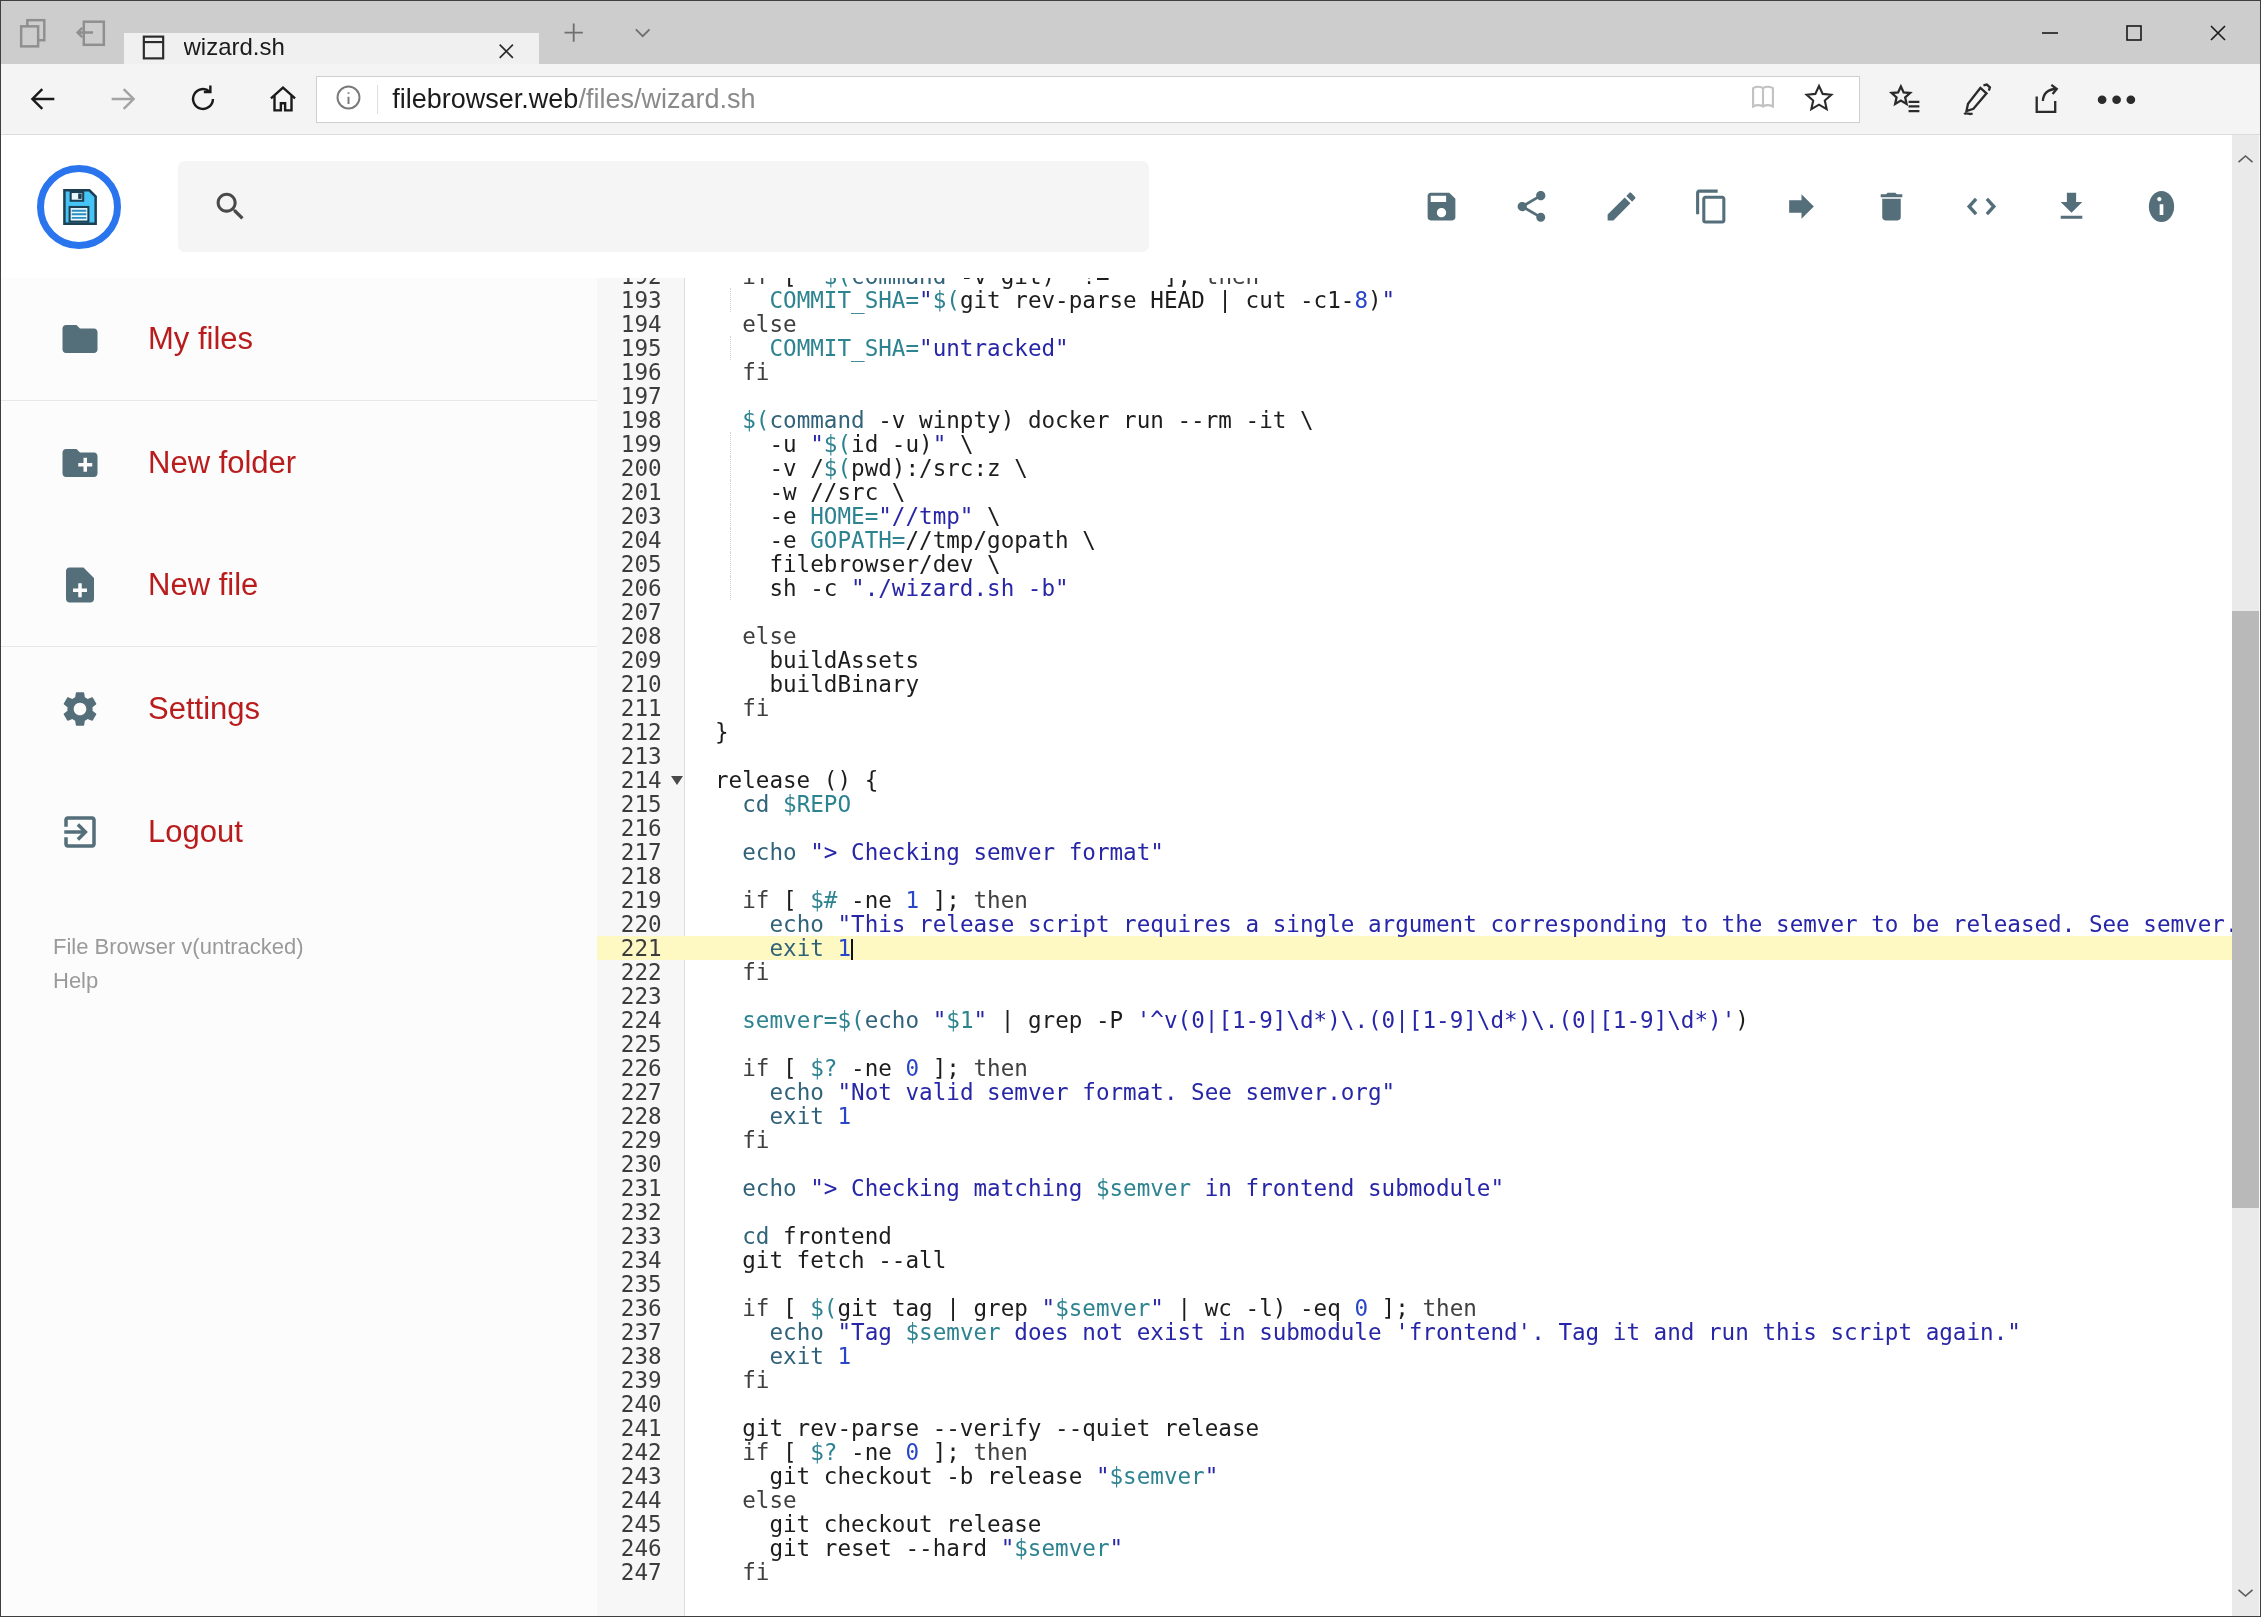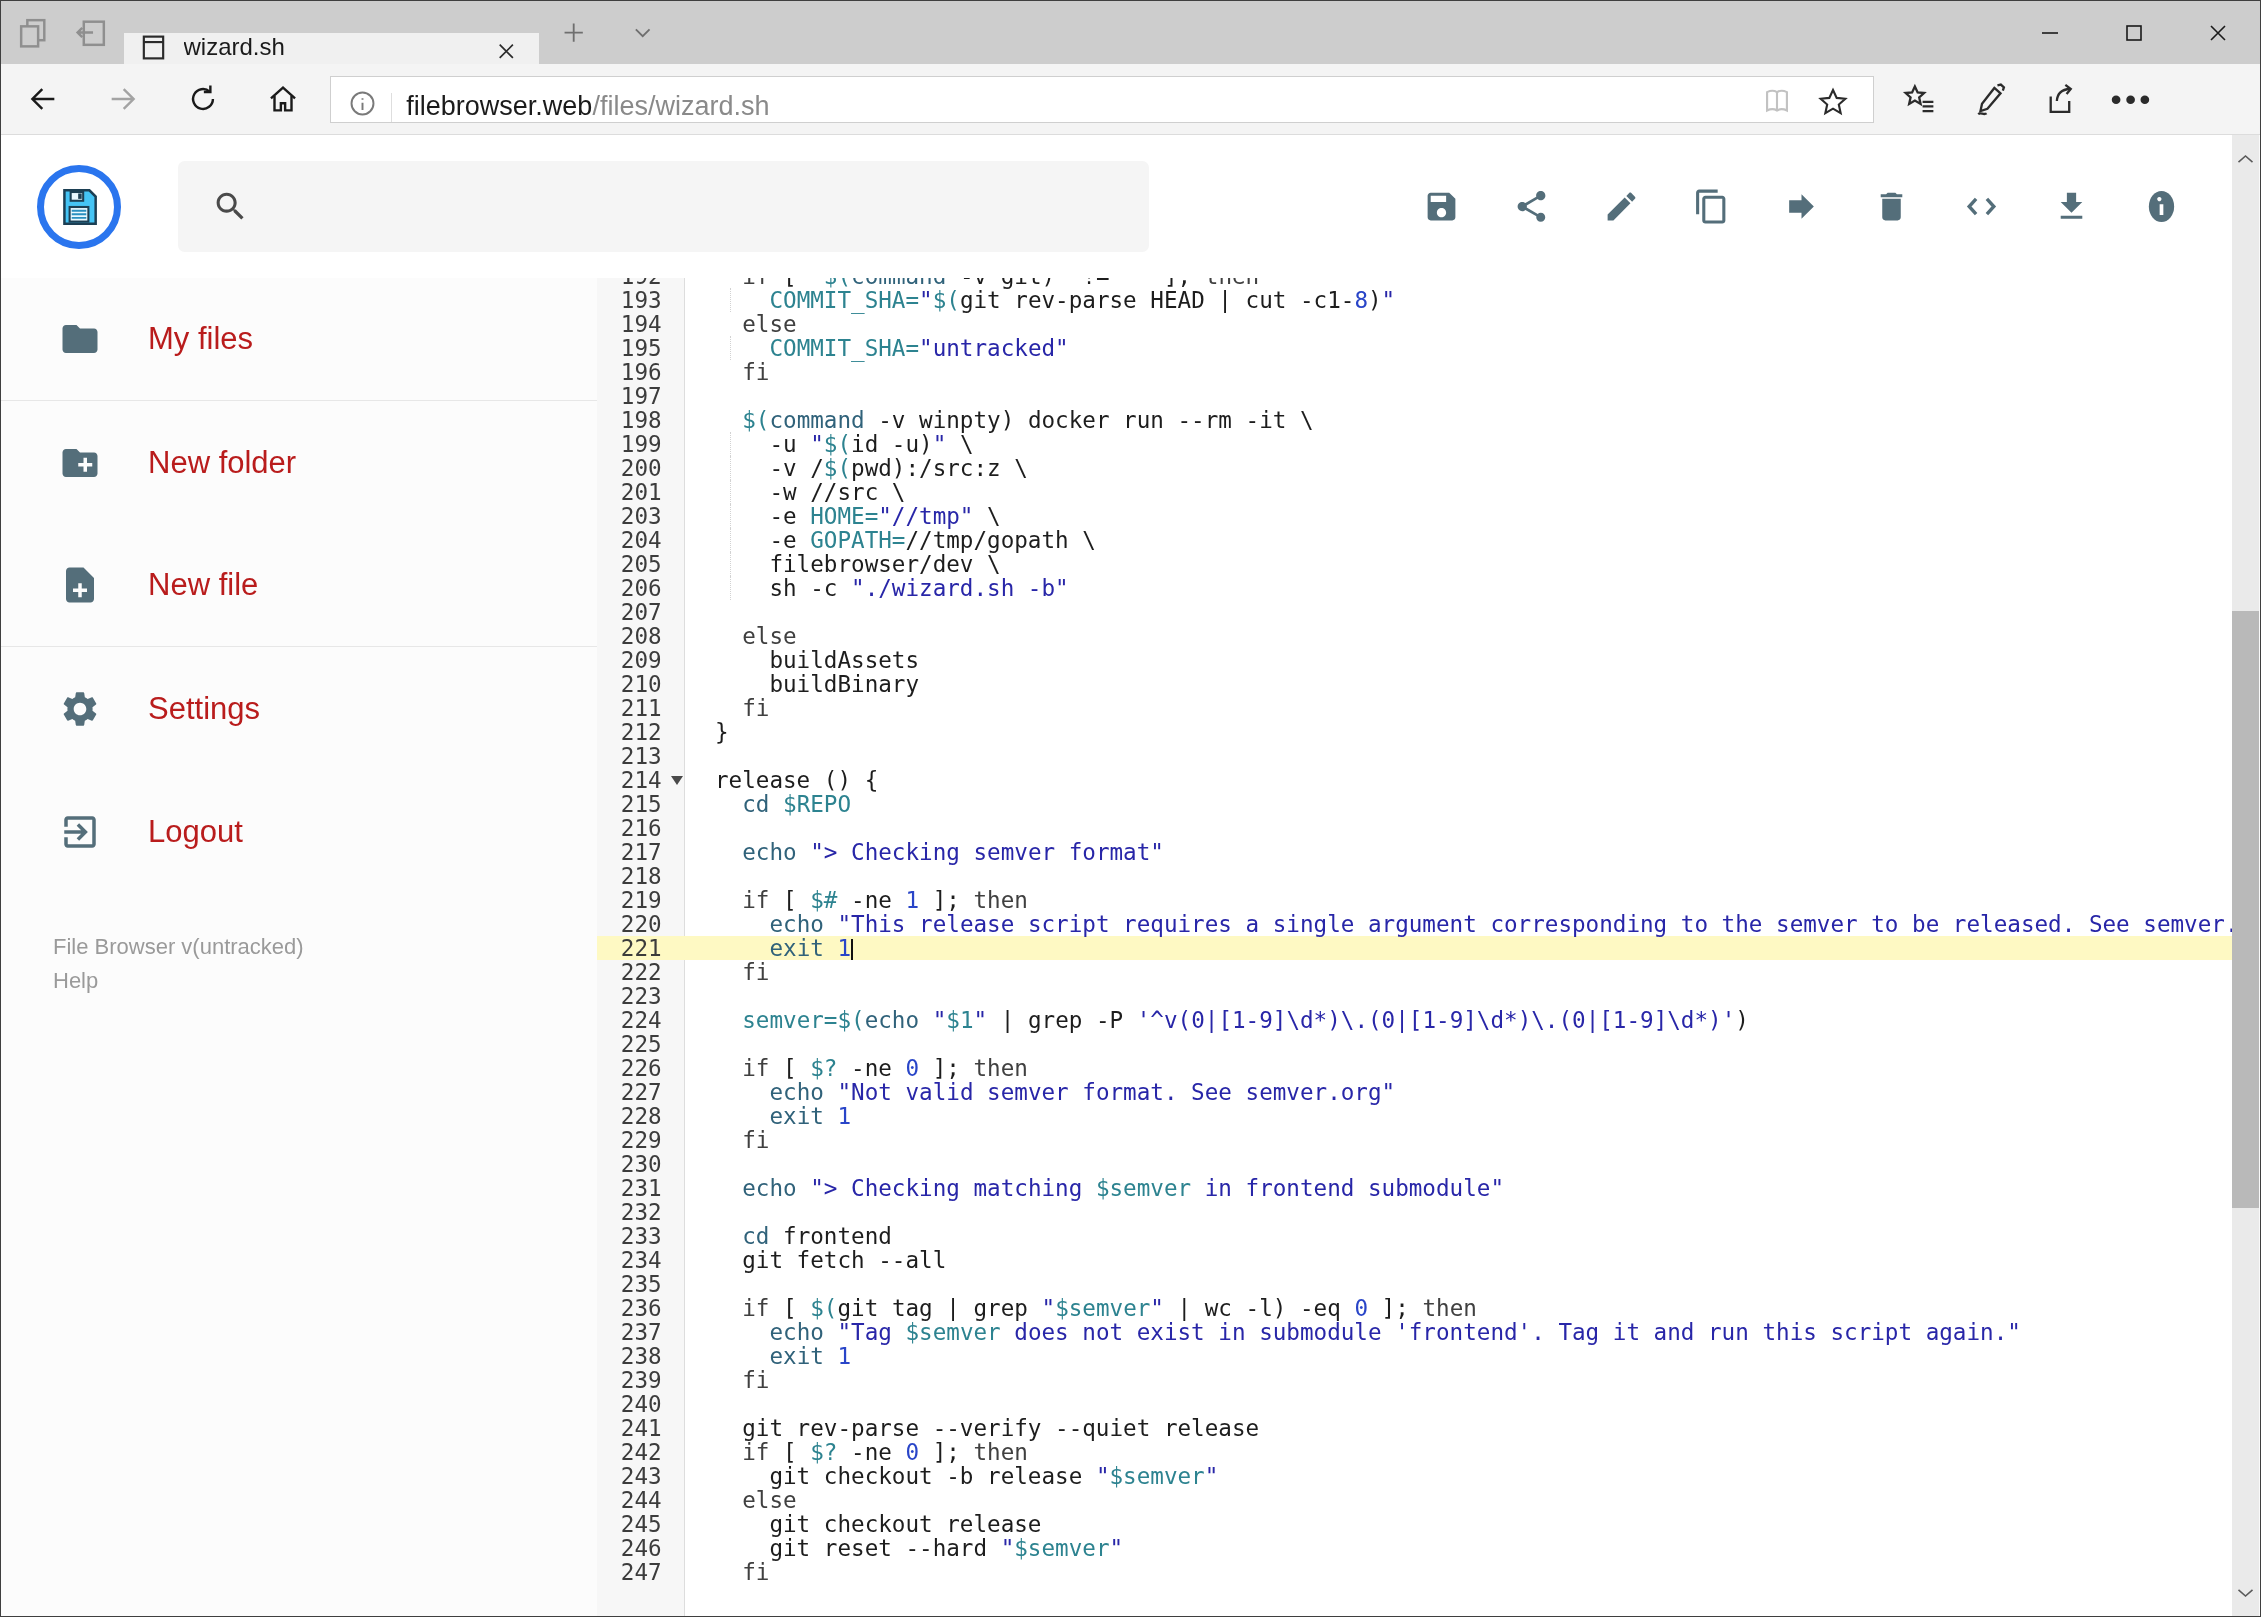--- a/index.html
+++ b/index.html
@@ -14,21 +14,21 @@
   .tab-title{font-size:24px;color:#1a1a1a;flex:1;white-space:nowrap;overflow:hidden;}
   .tab-close{flex:none;width:36px;height:36px;display:flex;align-items:center;justify-content:center;}
   .newtab,.tabdrop{width:69px;flex:none;display:flex;align-items:center;justify-content:center;}
   .ts-spacer{flex:1;}
   .winbtns{flex:none;display:flex;align-items:flex-start;padding-top:11.3px;}
   .winbtn{width:84px;height:42px;display:flex;align-items:center;justify-content:center;}
   
   .navbar{height:71px;flex:none;background:#f4f4f4;border-bottom:0.8px solid #dcdcdc;display:flex;align-items:center;box-sizing:border-box;}
   .navbtn{width:52px;height:52px;flex:none;display:flex;align-items:center;justify-content:center;margin-left:28px;}
   .navbtn:first-child{margin-left:16px;}
-  .urlbox{margin-left:21px;width:1544px;height:47px;flex:none;background:#fff;border:0.8px solid #cfcfcf;display:flex;align-items:flex-end;box-sizing:border-box;}
+  .urlbox{margin-left:7px;width:1544px;height:47px;flex:none;background:#fff;border:0.8px solid #cfcfcf;display:flex;align-items:center;box-sizing:border-box;}
   .urlbox .infoi{flex:none;margin:0 13px 0 16px;}
   .url-sep{width:0.8px;height:29px;background:#dedede;flex:none;margin-right:14.5px;}
   .urltext{font-size:27px;flex:1;white-space:nowrap;overflow:hidden;}
   .url-host{color:#1b1b1b;}
   .url-path{color:#8a8a8a;}
   .urlbox .rd{flex:none;margin-right:22.6px;}
   .chrome-right{display:flex;align-items:center;margin-left:22.6px;gap:26px;}
   .cr-btn{width:45px;height:45px;display:flex;align-items:center;justify-content:center;}
   .ellipsis{font-size:32px;color:#2b2b2b;letter-spacing:3.2px;line-height:16px;}
   

